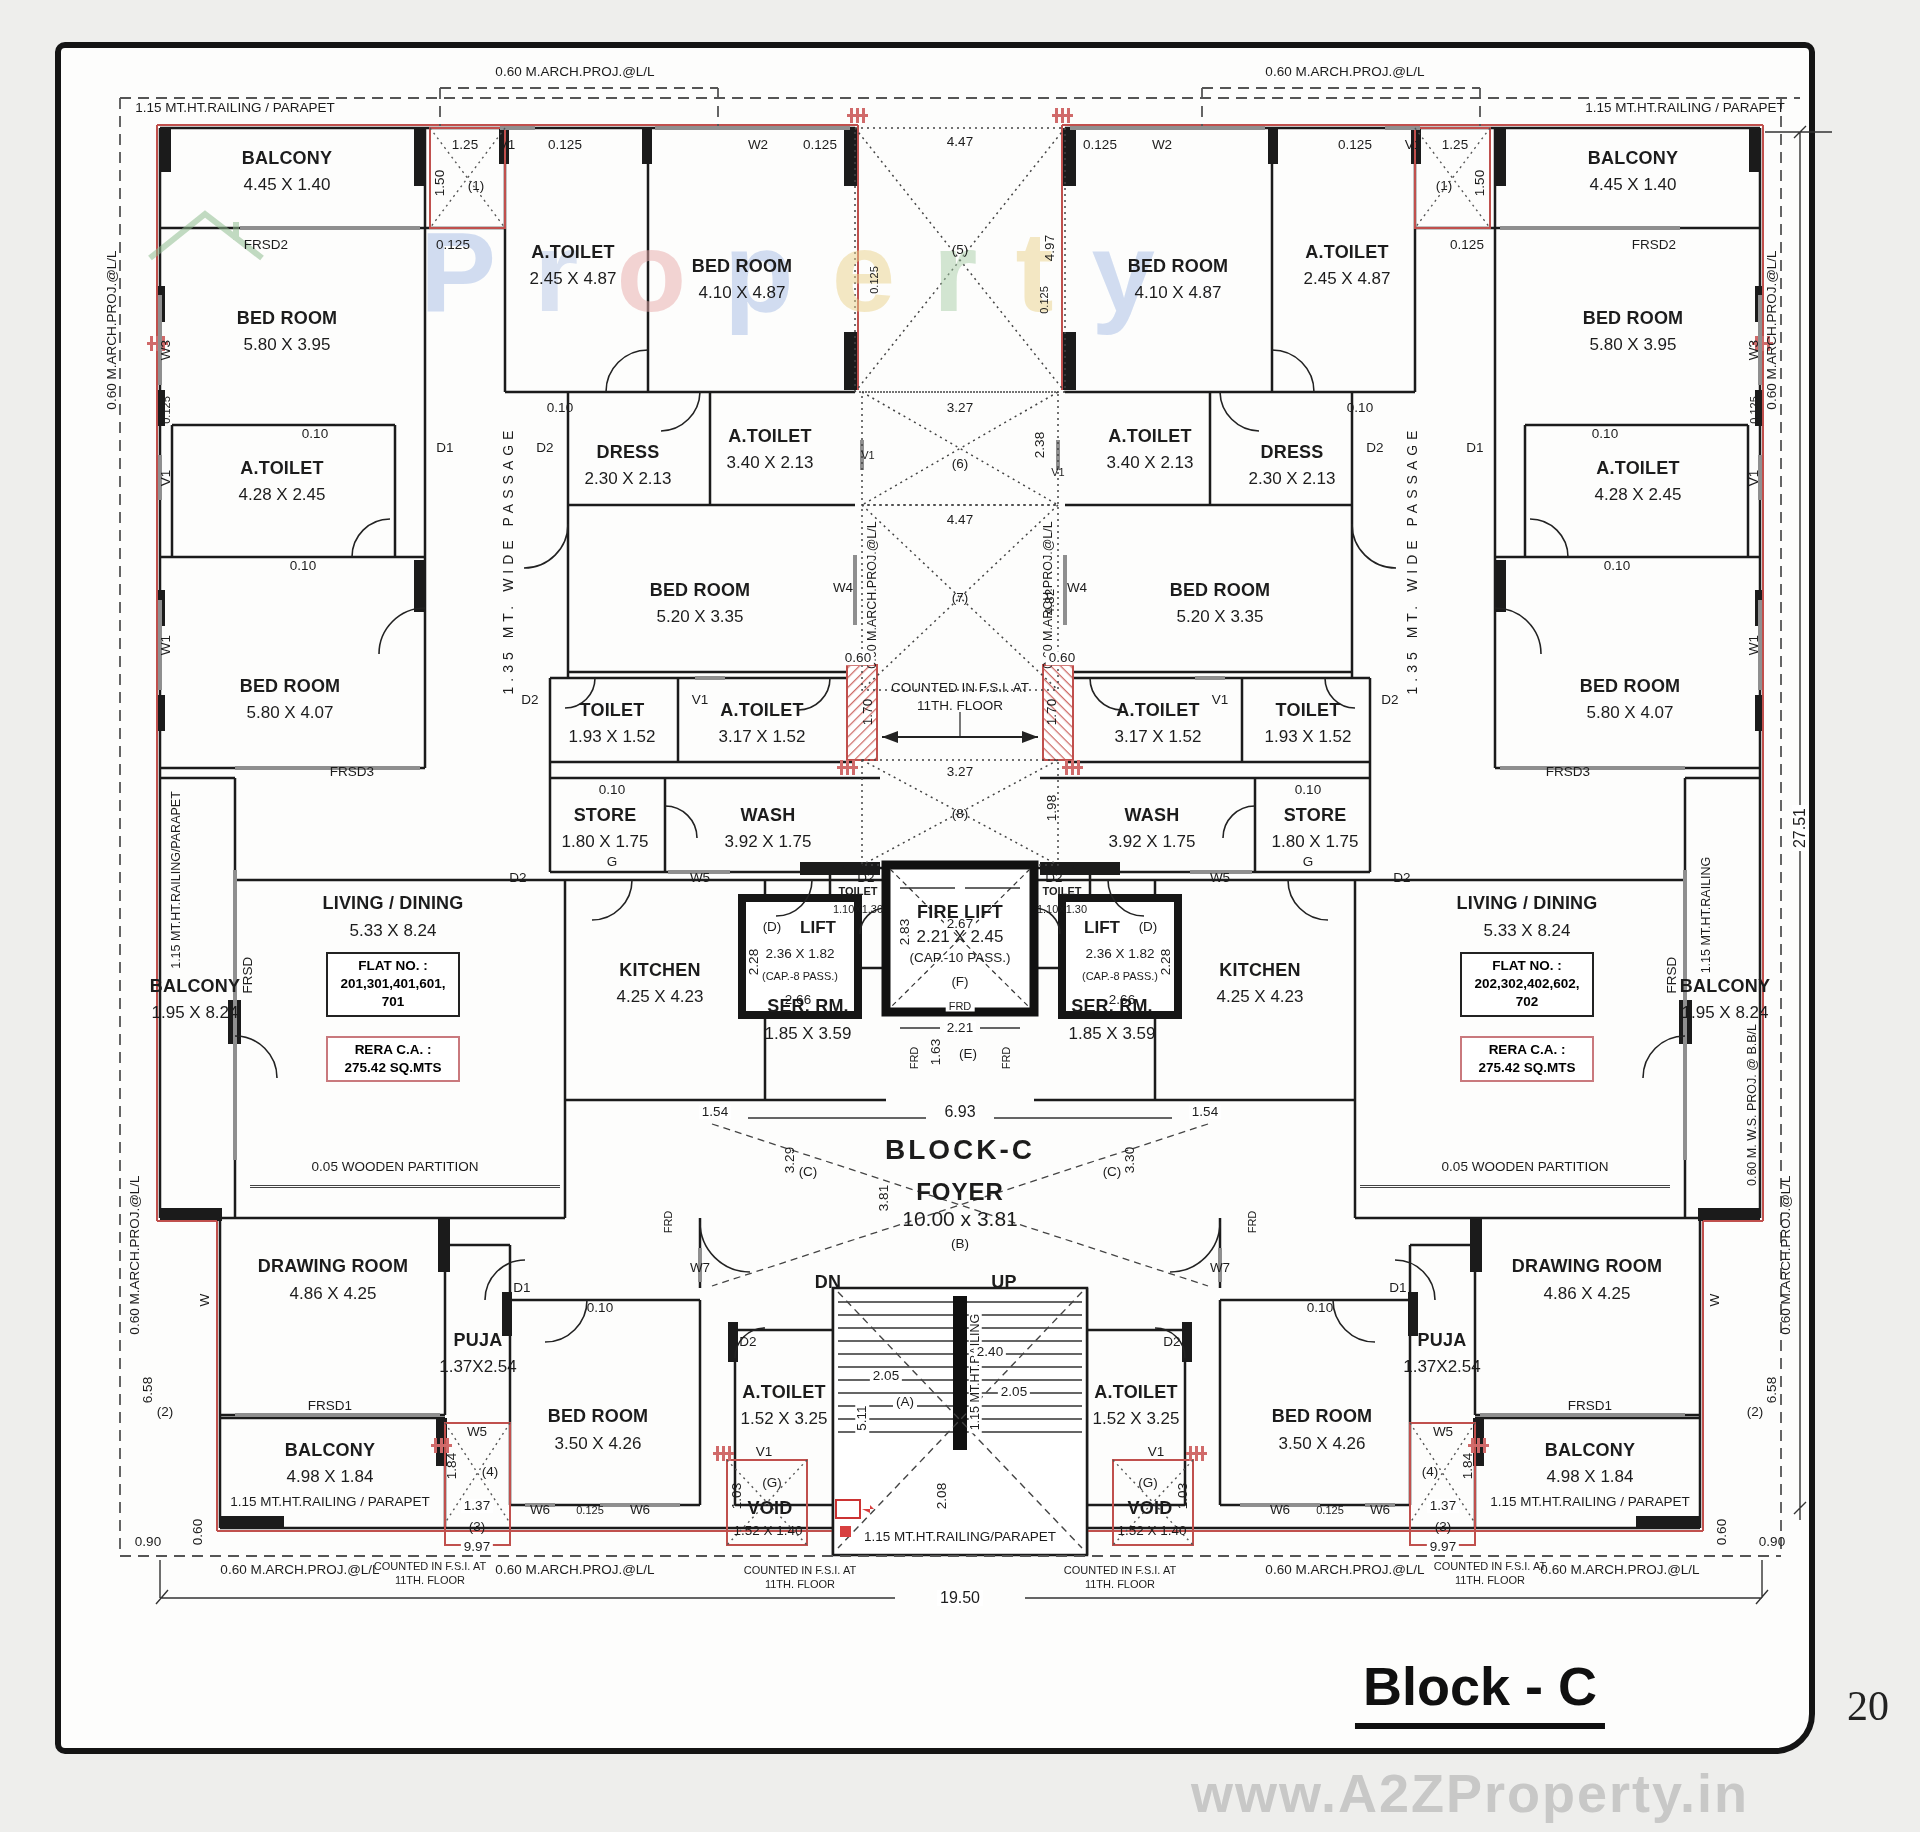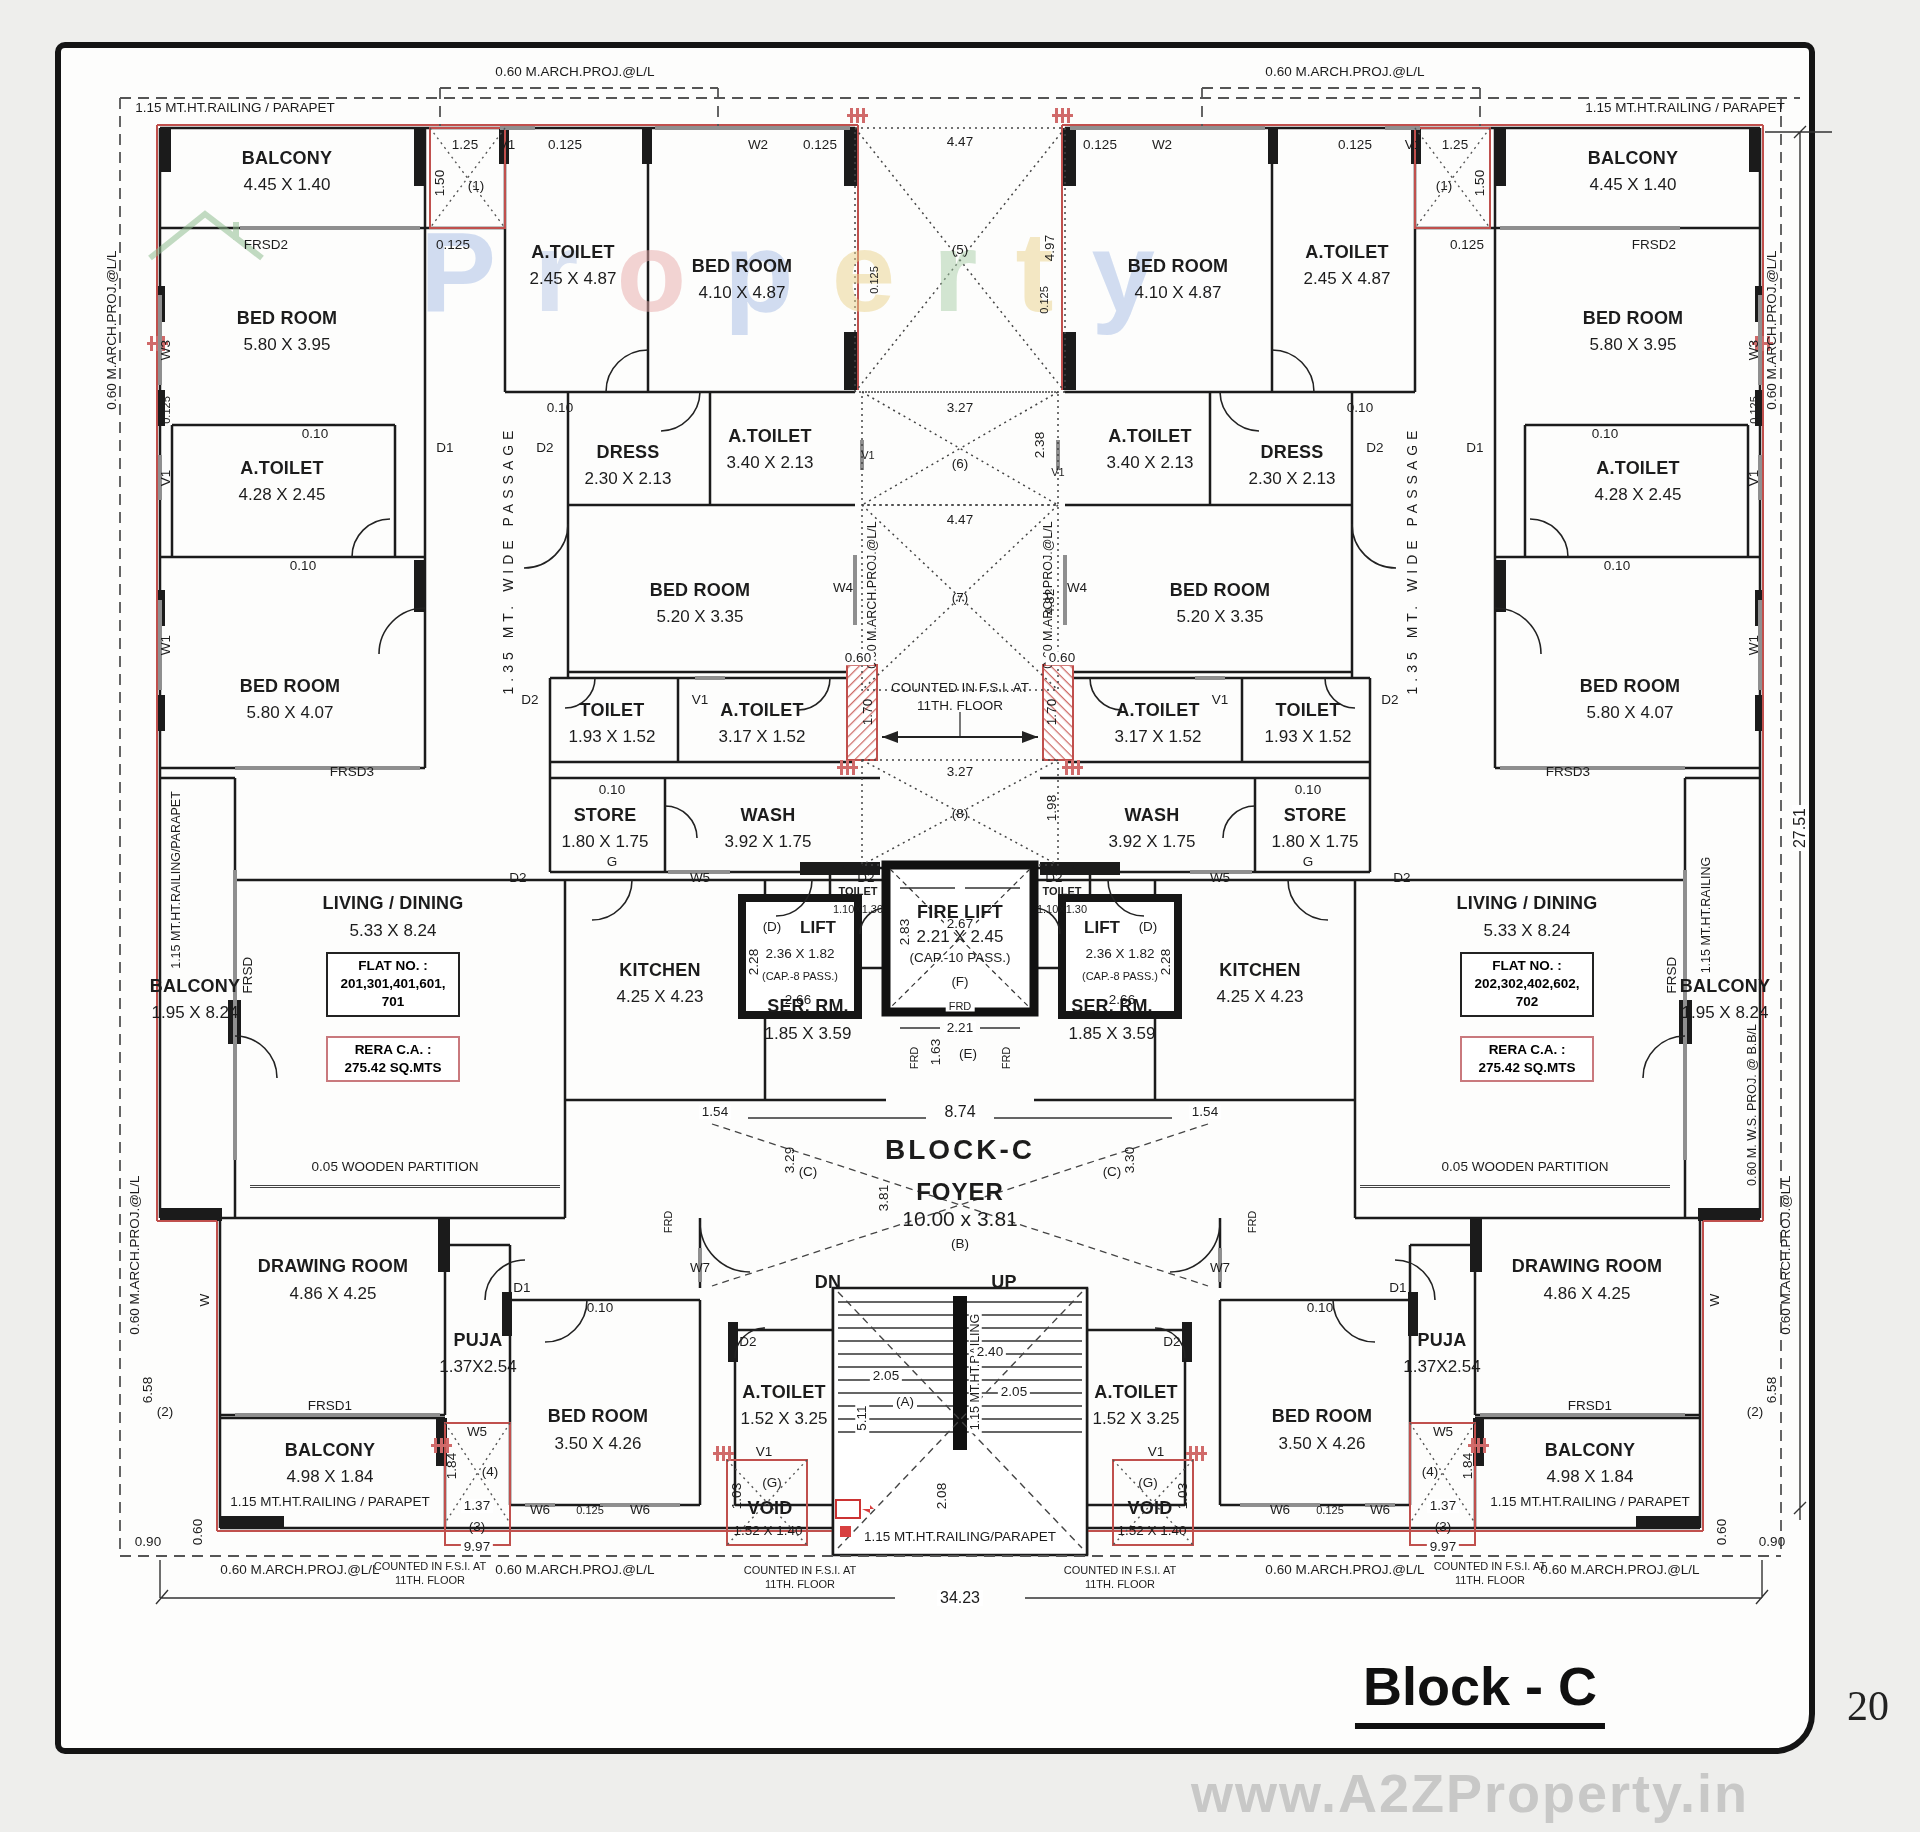--- a/index.html
+++ b/index.html
@@ -396,21 +396,21 @@
 <div class="lb sm rot" style="left:754px;top:962px">2.28</div>
 <div class="lb liftt" style="left:1102px;top:927px">LIFT</div>
 <div class="lb sm" style="left:1148px;top:927px">(D)</div>
 <div class="lb sm" style="left:1120px;top:954px">2.36 X 1.82</div>
 <div class="lb xs" style="left:1120px;top:976px">(CAP.-8 PASS.)</div>
 <div class="lb sm" style="left:1122px;top:1000px">2.66</div>
 <div class="lb sm rot" style="left:1166px;top:962px">2.28</div>
 
 <div class="lb sm bg" style="left:715px;top:1112px">1.54</div>
 <div class="lb sm bg" style="left:1205px;top:1112px">1.54</div>
-<div class="lb dim bg" style="left:960px;top:1112px">8.74</div>
+<div class="lb dim bg" style="left:960px;top:1112px">6.93</div>
 <div class="lb blockc" style="left:960px;top:1150px">BLOCK-C</div>
 <div class="lb foyer" style="left:960px;top:1192px">FOYER</div>
 <div class="lb foy2" style="left:960px;top:1218px">10.00 x 3.81</div>
 <div class="lb sm" style="left:960px;top:1244px">(B)</div>
 <div class="lb sm rot" style="left:884px;top:1198px">3.81</div>
 <div class="lb sm rot" style="left:790px;top:1160px">3.29</div>
 <div class="lb sm" style="left:808px;top:1172px">(C)</div>
 <div class="lb sm rot" style="left:1130px;top:1160px">3.30</div>
 <div class="lb sm" style="left:1112px;top:1172px">(C)</div>
 <div class="lb xs rot" style="left:668px;top:1222px">FRD</div>
@@ -510,18 +510,18 @@
 <div class="lb sm" style="left:1345px;top:1570px">0.60 M.ARCH.PROJ.@L/L</div>
 <div class="lb sm" style="left:1620px;top:1570px">0.60 M.ARCH.PROJ.@L/L</div>
 <div class="lb xs" style="left:430px;top:1566px">COUNTED IN F.S.I. AT</div>
 <div class="lb xs" style="left:430px;top:1580px">11TH. FLOOR</div>
 <div class="lb xs" style="left:800px;top:1570px">COUNTED IN F.S.I. AT</div>
 <div class="lb xs" style="left:800px;top:1584px">11TH. FLOOR</div>
 <div class="lb xs" style="left:1120px;top:1570px">COUNTED IN F.S.I. AT</div>
 <div class="lb xs" style="left:1120px;top:1584px">11TH. FLOOR</div>
 <div class="lb xs" style="left:1490px;top:1566px">COUNTED IN F.S.I. AT</div>
 <div class="lb xs" style="left:1490px;top:1580px">11TH. FLOOR</div>
-<div class="lb dim bg" style="left:960px;top:1598px">34.23</div>
+<div class="lb dim bg" style="left:960px;top:1598px">19.50</div>
 <div class="lb dim rot bg" style="left:1800px;top:828px">27.51</div>
 
 <div class="block-title">Block - C</div>
 <div class="pageno">20</div>
 </div>
 
 </body></html>

